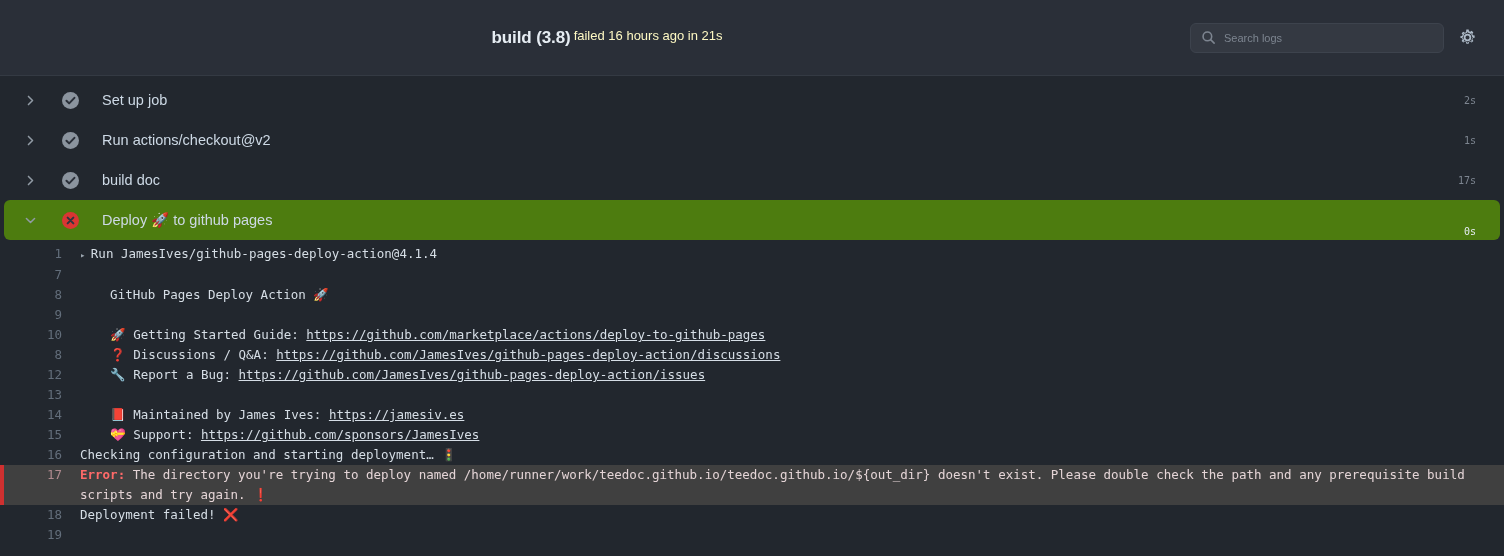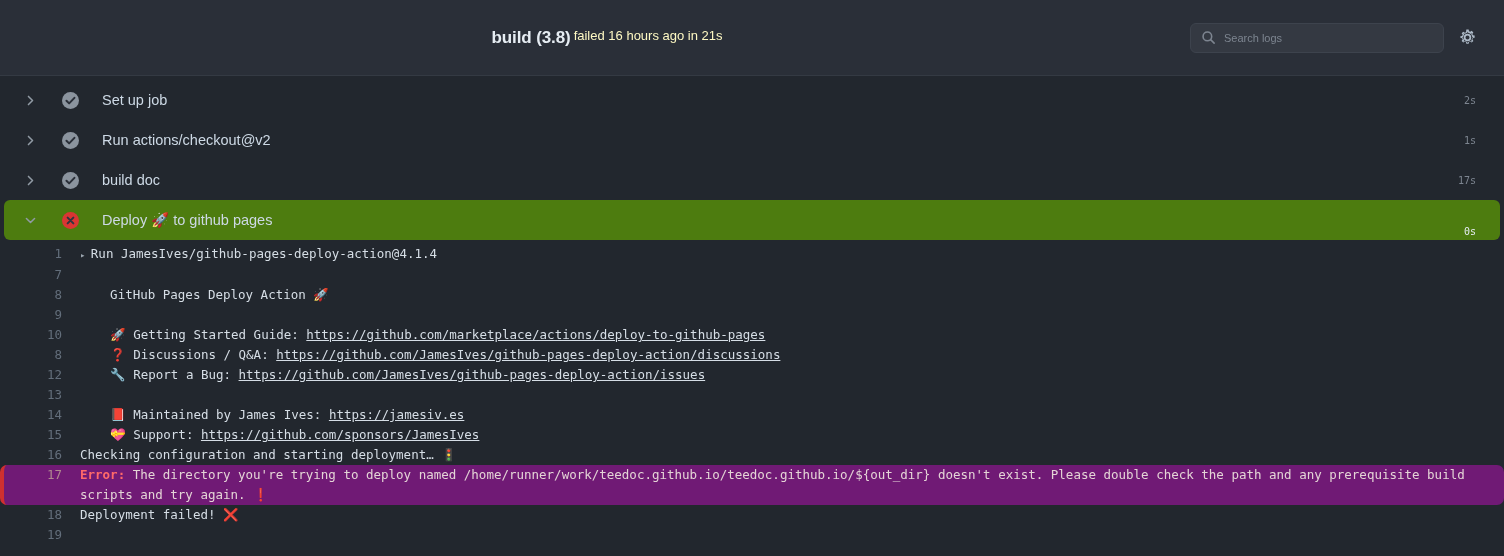--- a/index.html
+++ b/index.html
@@ -179,23 +179,22 @@
   }
   .log-line .content {
     flex: 1 1 auto;
     color: #d6dee6;
     white-space: pre-wrap;
     word-break: break-word;
     padding-right: 18px;
     min-width: 0;
   }
   .log-line.error {
-    background: #701a75;
+    background: #404040;
     border-left-color: #cf3030;
-    border-radius: 7px;
   }
   .log-line.error .lineno { color: #b08a8f; }
   .log-line.error .content { color: #e4d4d6; }
   .err-label {
     color: #ff6a69;
     font-weight: bold;
   }
   .log-link {
     color: #d6dee6;
     text-decoration: underline;

